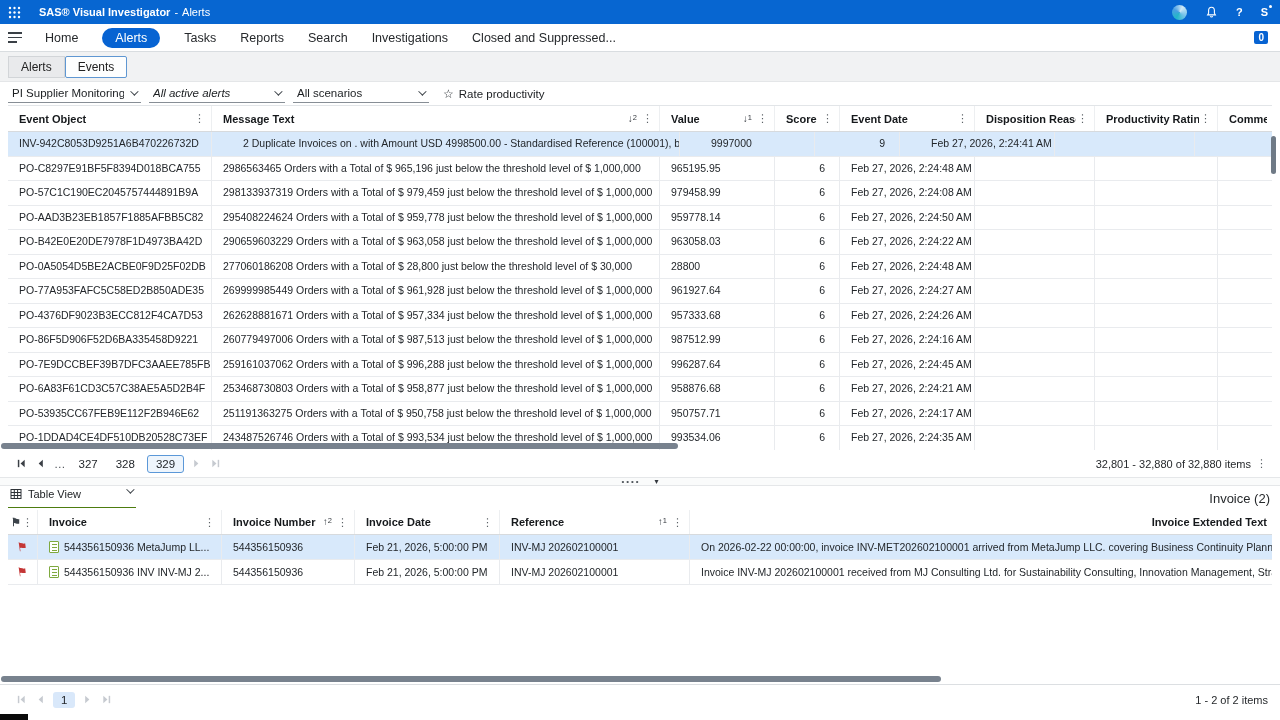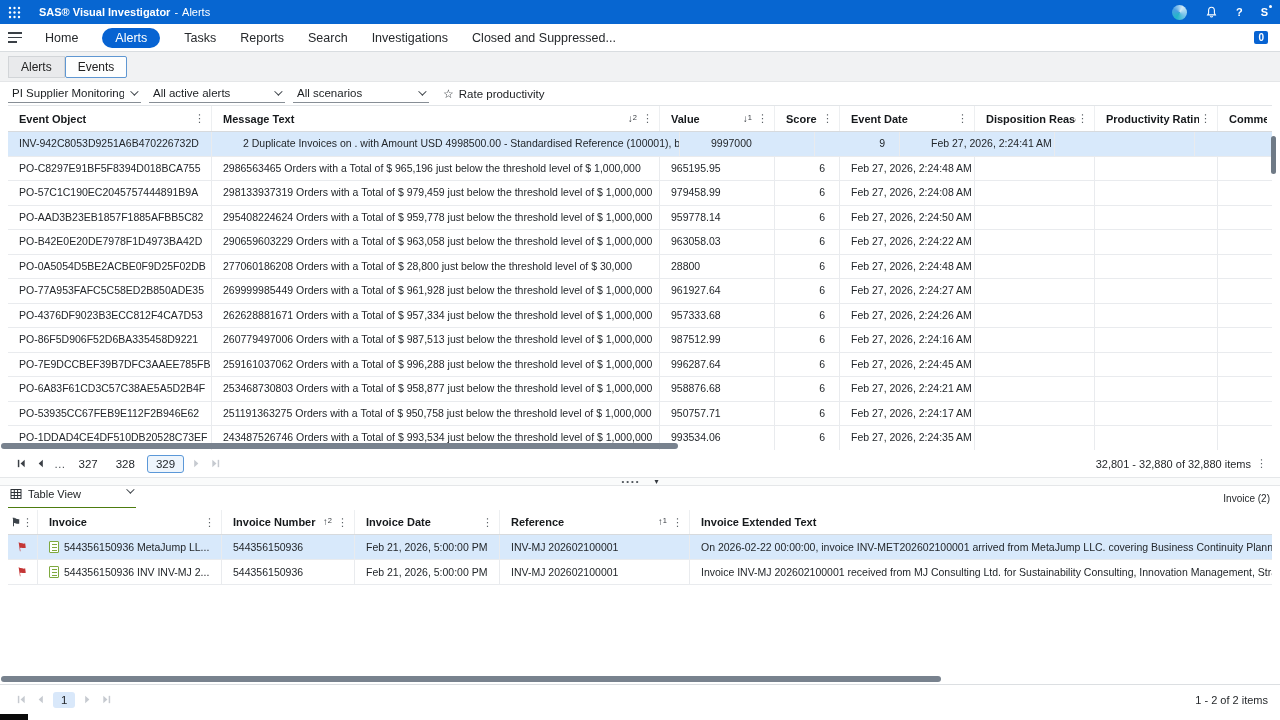--- a/index.html
+++ b/index.html
@@ -38,34 +38,34 @@
   .tab { height:22px; padding:0 12px; font-size:12px; font-family:inherit; cursor:pointer;
     background:#e9eaec; border:1px solid #d2d5d8; color:#222; }
   .tab.selected { background:#fdfefe; border:1px solid #5f97d2; border-radius:2px; }
 
   
   .filterbar { position:absolute; left:0; top:82px; width:1280px; height:23px; background:#fff;
     display:flex; align-items:center; padding:0 0 0 8px; }
   .uselect { display:flex; align-items:center; justify-content:space-between; border-bottom:1px solid #878e95;
     height:19px; padding:0 5px 0 4px; margin-right:8px; font-size:11.5px; color:#1b1e21; cursor:pointer; }
   .uselect .lbl { white-space:nowrap; overflow:hidden; }
-  .w1{ width:133px; } .w2{ width:136px; } .w3{ width:136px; }
+  .w1{ width:133px; } .w2{ width:136px;font-style:italic; } .w3{ width:136px; }
   .chev { width:6px; height:6px; border-right:1.4px solid #3c4248; border-bottom:1.4px solid #3c4248;
     transform:rotate(45deg) translateY(-2px); flex:none; margin-left:6px; }
   .rate-btn { display:flex; align-items:center; gap:5px; margin-left:6px; background:none; border:none;
     font-family:inherit; font-size:11.5px; color:#1b1e21; cursor:pointer; }
   .star { font-size:12px; color:#2a2f34; line-height:1; }
 
   
   .atable { position:absolute; left:8px; top:105px; width:1264px; }
   .agrid { display:grid; grid-template-columns:204px 448px 115px 65px 135px 120px 123px minmax(0,1fr); }
   .ahead { height:27px; border-top:1px solid #e2e5e8; border-bottom:1px solid #d7dadd; background:#fff; }
   .hcell { display:flex; align-items:center; padding:0 5px 0 11px; border-right:1px solid #edeff1;
     font-size:11px; font-weight:bold; color:#16191c; overflow:hidden; white-space:nowrap; cursor:pointer; }
-  .hcell:last-child { border-right:none; }
+  .hcell:last-child { border-right:none;text-align:right; }
   .hcell .lbl { flex:1 1 auto; overflow:hidden; }
   .sortmark { display:flex; align-items:flex-start; font-weight:normal; color:#34393f; margin-right:4px; flex:none; }
   .sortmark .ar { font-size:10px; line-height:12px; }
   .sortmark sup { font-size:7.5px; line-height:8px; margin-top:1px; }
   .kebab { font-size:11px; color:#5b6166; font-weight:normal; flex:none; padding:0 1px; cursor:pointer; }
   .arow { height:24.5px; border-bottom:1px solid #e9ebee; background:#fff; cursor:pointer; }
   .arow.selected { background:var(--row_highlight,#d8e9fb);gap:20px; }
   .cell { font-size:10.5px; color:#23272b; line-height:23.5px; padding:0 8px 0 11px;
     border-right:1px solid #e9ebee; overflow:hidden; white-space:nowrap; }
   .cell:last-child { border-right:none; }
@@ -92,21 +92,21 @@
     border-top:1px solid #e5e7e9; border-bottom:1px solid #e5e7e9; display:flex; align-items:center; justify-content:center; gap:14px; }
   .dragdots { font-size:8px; letter-spacing:2px; color:#4e545a; line-height:6px; cursor:row-resize; }
   .collapse-arrow { font-size:8px; color:#34393f; line-height:6px; cursor:pointer; }
 
   
   .panelbar { position:absolute; left:0; top:486px; width:1280px; height:24px; background:#fff;
     display:flex; align-items:center; padding:0 8px; }
   .tv-select { display:flex; align-items:flex-start; gap:6px; width:128px; height:20px;
     border-bottom:1px solid #4d7c0f; font-size:11px; color:#1b1e21; padding:0 4px 0 2px; cursor:pointer; }
   .tv-select .lbl { flex:1; }
-  .entity-label { margin-left:auto; font-size:10px; color:#26292c; padding-right:2px;padding-left:16px; }
+  .entity-label { margin-left:auto; font-size:13px; color:#26292c; padding-right:2px;padding-left:16px; }
 
   
   .dtable { position:absolute; left:8px; top:510px; width:1264px; }
   .dgrid { display:grid; grid-template-columns:30px 184px 133px 145px 190px minmax(0,1fr); }
   .dhead { height:25px; border-bottom:1px solid #d7dadd; background:#fff; }
   .drow { height:25px; border-bottom:1px solid #e9ebee; background:#fff; cursor:pointer; }
   .drow.selected { background:var(--row_highlight,#d8e9fb); }
   .dcell { font-size:10.5px; color:#23272b; line-height:24px; padding:0 8px 0 11px;
     border-right:1px solid #e9ebee; overflow:hidden; white-space:nowrap; display:flex; align-items:center; gap:5px; }
   .dcell:last-child { border-right:none; }

